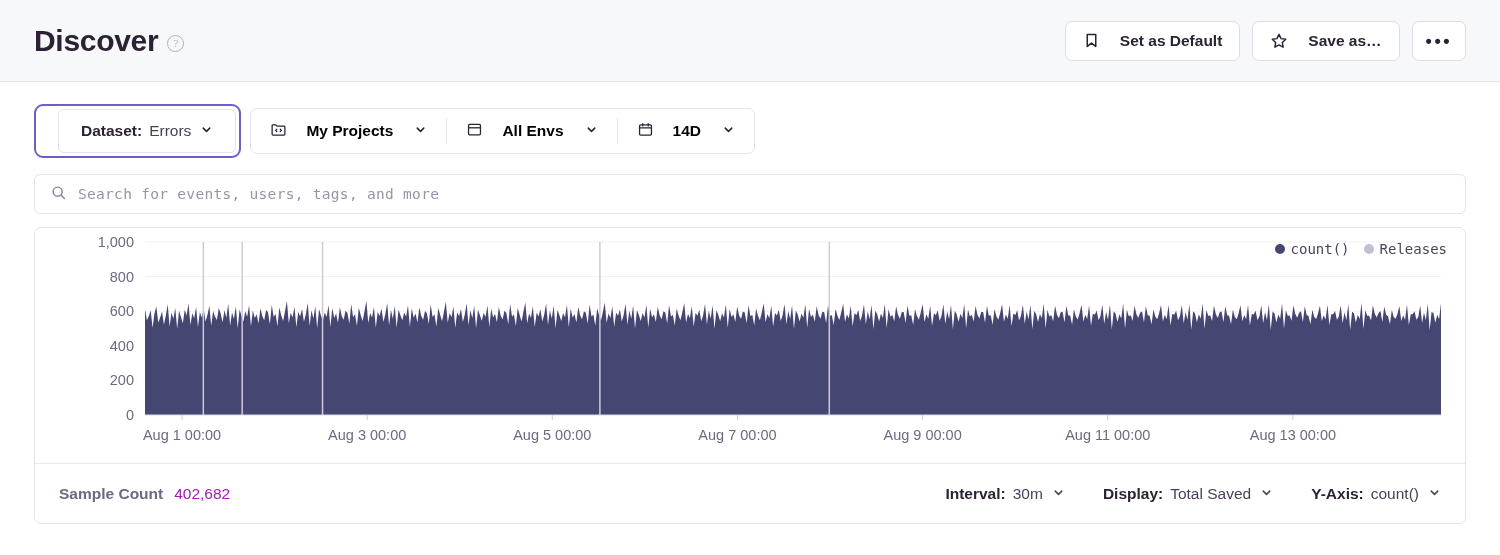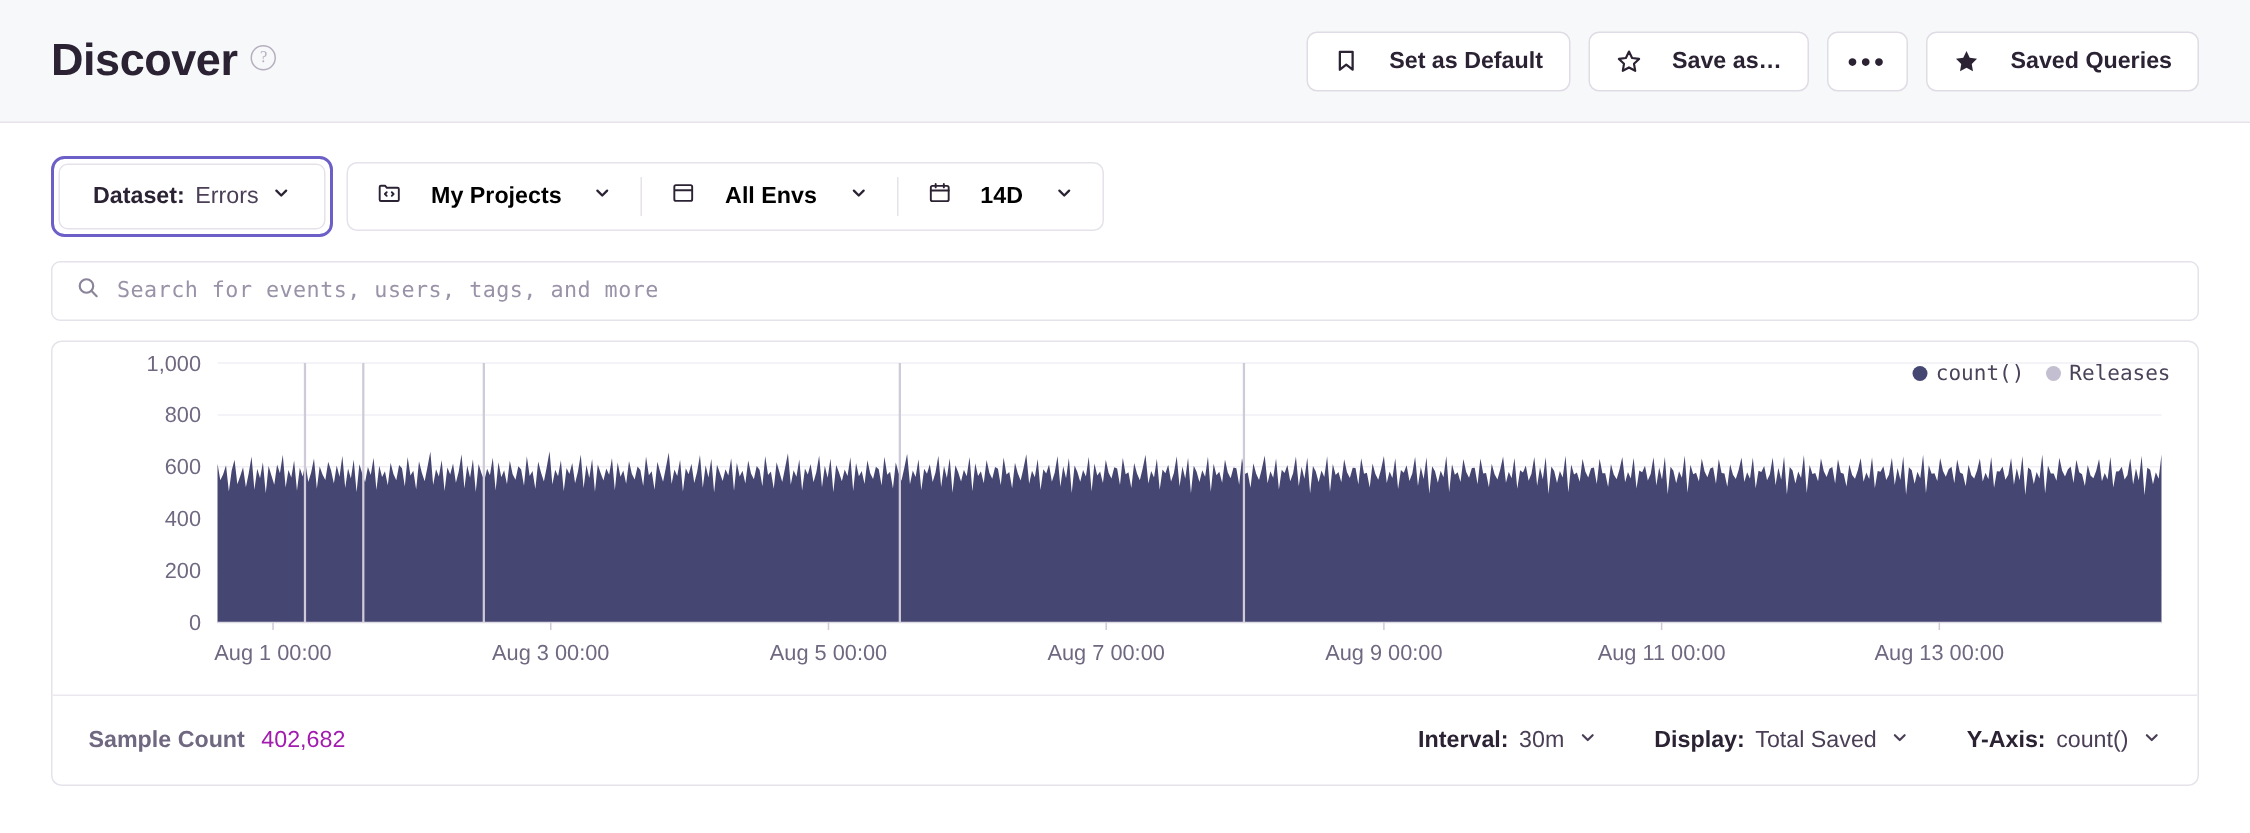--- a/index.html
+++ b/index.html
@@ -13,21 +13,21 @@
 
   
   .header {
     height: 82px;
     background: #f7f8f9;
     border-bottom: 1px solid #e7e1ec;
     display: flex;
     align-items: center;
     padding: 0 34px;
   }
-  .page-title-wrap { display: flex; align-items: flex-start; gap: 9px; }
+  .page-title-wrap { display: flex; align-items: center; gap: 9px; }
   .page-title {
     font-size: 30px;
     font-weight: bold;
     letter-spacing: -0.3px;
     color: #2b2233;
   }
   .help-icon {
     width: 17px; height: 17px;
     border-radius: 50%;
     border: 1.4px solid #b6afc0;
@@ -79,20 +79,21 @@
     height: 44px;
     background: #ffffff;
     border: 1px solid #e6e2ea;
     border-radius: 6px;
     display: flex;
     align-items: center;
     gap: 7px;
     padding: 0 22px;
     font-size: 15.5px;
     cursor: pointer;
+    margin-left: 19px;
   }
   .lbl-bold { font-weight: bold; color: #2b2233; }
   .lbl-val  { color: #4a3f56; }
 
   .segmented {
     height: 46px;
     background: #ffffff;
     border: 1px solid #e6e2ea;
     border-radius: 7px;
     display: flex;
@@ -216,28 +217,20 @@
         </svg>
       </span>
       <span>Save as…</span>
     </button>
 
 
     <button class="btn icon-only">
       <span class="dots">•••</span>
     </button>
 
-    <button class="btn">
-      <span>
-        <svg width="18" height="18" viewBox="0 0 20 20" fill="#2b2233">
-          <path d="M10 2.3l2.4 4.9 5.4.8-3.9 3.8.9 5.4-4.8-2.5-4.8 2.5.9-5.4L2.2 8l5.4-.8z"></path>
-        </svg>
-      </span>
-      <span>Saved Queries</span>
-    </button>
 
   </div>
 </div>
 
 <div class="filters">
 
   <div class="focus-ring">
     <div class="dataset-btn">
       <span class="lbl-bold">Dataset:</span>
       <span class="lbl-val">Errors</span>

